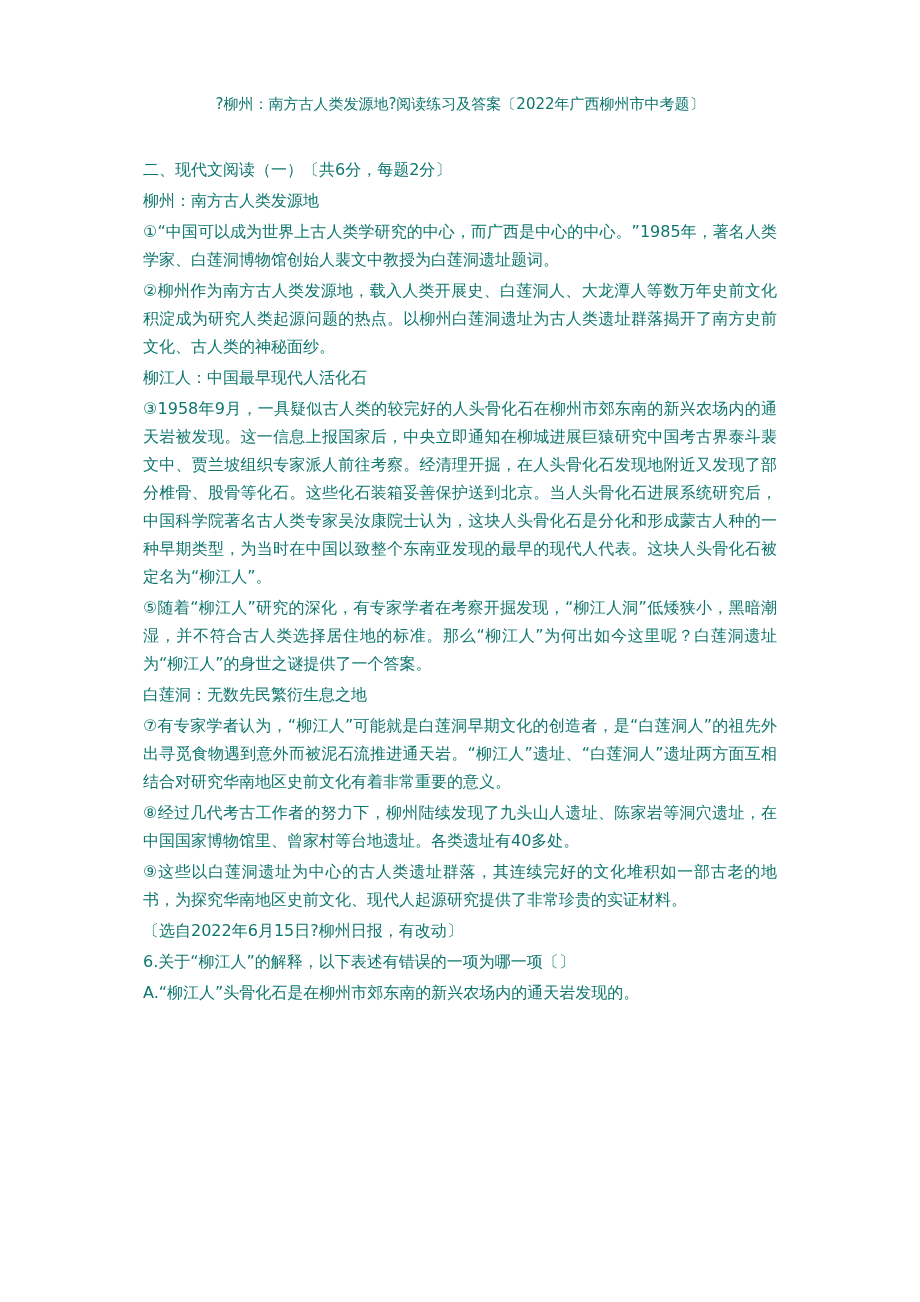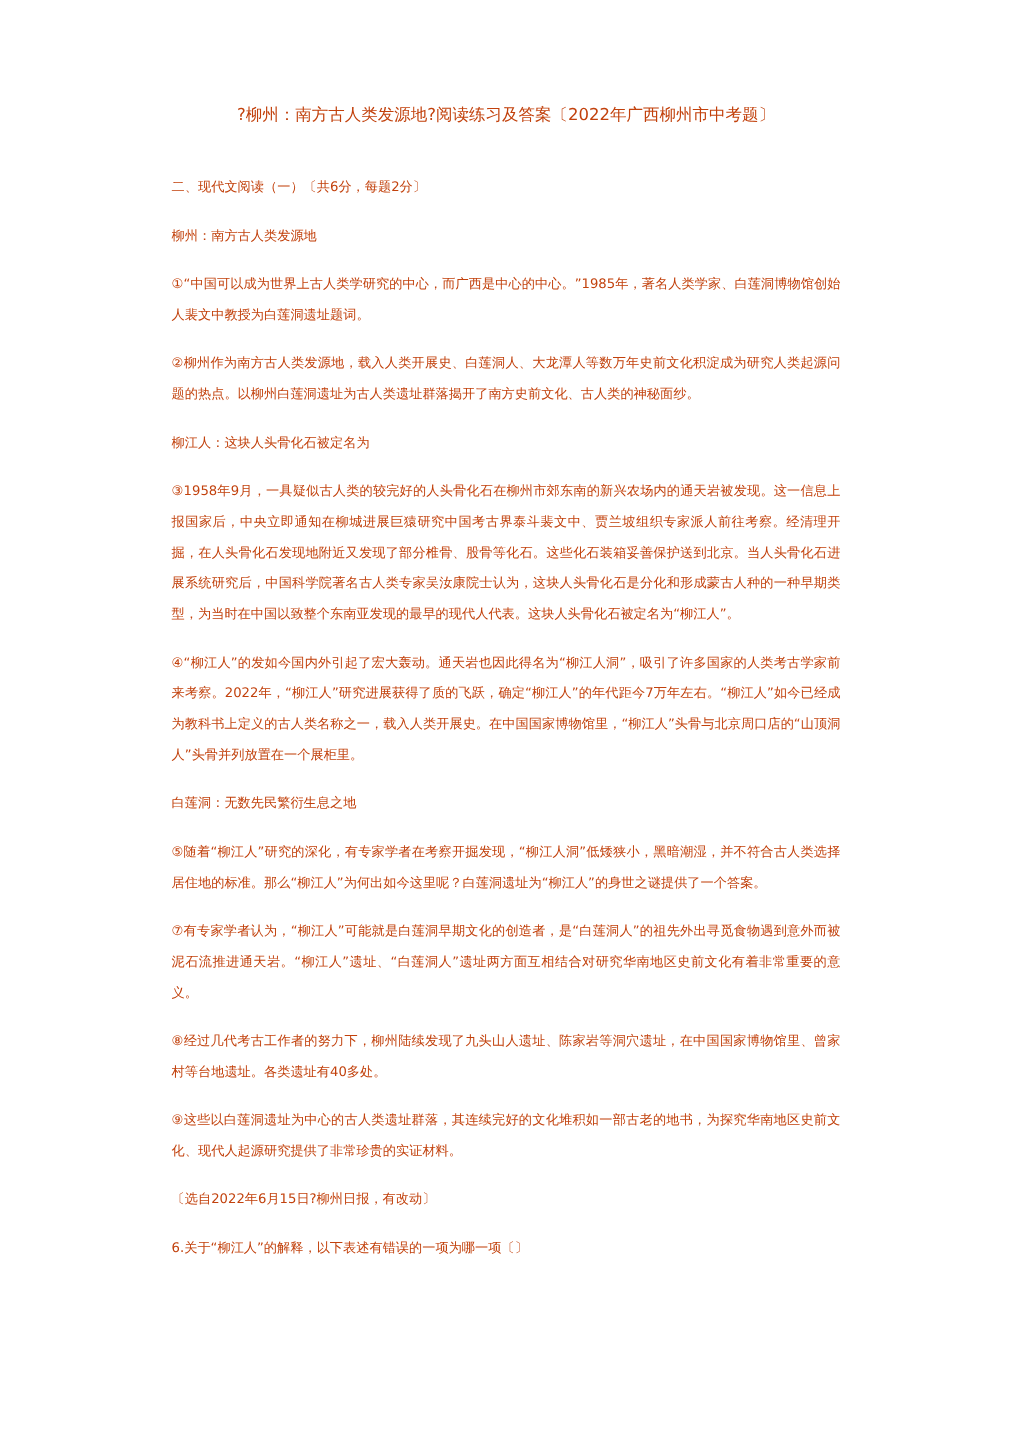--- a/index.html
+++ b/index.html
@@ -8,52 +8,52 @@
     background: #ffffff;
   }
   .page {
     position: relative;
     width: 920px;
     height: 1302px;
     background: #ffffff;
     box-sizing: border-box;
     padding: 92px 140px 0 140px;
     font-family: "DejaVu Sans", "Liberation Sans", sans-serif;
-    color: #c2410c;
+    color: #0f766e;
     overflow: hidden;
   }
   .doc-title {
     font-size: 15px;
     font-weight: 400;
     text-align: center;
     margin: 0 0 40px 0;
     line-height: 24px;
   }
   .block {
-    font-size: 12px;
+    font-size: 16px;
     line-height: 28px;
-    margin: 16px;
+    margin: 3px;
     text-align: justify;
     text-justify: inter-character;
     word-break: break-all;
   }
 </style>
 </head>
 <body>
 
 <div class="page">
   <h1 class="doc-title">?柳州：南方古人类发源地?阅读练习及答案〔2022年广西柳州市中考题〕</h1>
 
   <p class="block">二、现代文阅读（一）〔共6分，每题2分〕</p>
   <p class="block">柳州：南方古人类发源地</p>
   <p class="block">①“中国可以成为世界上古人类学研究的中心，而广西是中心的中心。”1985年，著名人类学家、白莲洞博物馆创始人裴文中教授为白莲洞遗址题词。</p>
   <p class="block">②柳州作为南方古人类发源地，载入人类开展史、白莲洞人、大龙潭人等数万年史前文化积淀成为研究人类起源问题的热点。以柳州白莲洞遗址为古人类遗址群落揭开了南方史前文化、古人类的神秘面纱。</p>
-  <p class="block">柳江人：这块人头骨化石被定名为</p>
+  <p class="block">柳江人：中国最早现代人活化石</p>
   <p class="block">③1958年9月，一具疑似古人类的较完好的人头骨化石在柳州市郊东南的新兴农场内的通天岩被发现。这一信息上报国家后，中央立即通知在柳城进展巨猿研究中国考古界泰斗裴文中、贾兰坡组织专家派人前往考察。经清理开掘，在人头骨化石发现地附近又发现了部分椎骨、股骨等化石。这些化石装箱妥善保护送到北京。当人头骨化石进展系统研究后，中国科学院著名古人类专家吴汝康院士认为，这块人头骨化石是分化和形成蒙古人种的一种早期类型，为当时在中国以致整个东南亚发现的最早的现代人代表。这块人头骨化石被定名为“柳江人”。</p>
-  <p class="block">④“柳江人”的发如今国内外引起了宏大轰动。通天岩也因此得名为“柳江人洞”，吸引了许多国家的人类考古学家前来考察。2022年，“柳江人”研究进展获得了质的飞跃，确定“柳江人”的年代距今7万年左右。“柳江人”如今已经成为教科书上定义的古人类名称之一，载入人类开展史。在中国国家博物馆里，“柳江人”头骨与北京周口店的“山顶洞人”头骨并列放置在一个展柜里。</p>
+  <p class="block">⑤随着“柳江人”研究的深化，有专家学者在考察开掘发现，“柳江人洞”低矮狭小，黑暗潮湿，并不符合古人类选择居住地的标准。那么“柳江人”为何出如今这里呢？白莲洞遗址为“柳江人”的身世之谜提供了一个答案。</p>
   <p class="block">白莲洞：无数先民繁衍生息之地</p>
-  <p class="block">⑤随着“柳江人”研究的深化，有专家学者在考察开掘发现，“柳江人洞”低矮狭小，黑暗潮湿，并不符合古人类选择居住地的标准。那么“柳江人”为何出如今这里呢？白莲洞遗址为“柳江人”的身世之谜提供了一个答案。</p>
   <p class="block">⑦有专家学者认为，“柳江人”可能就是白莲洞早期文化的创造者，是“白莲洞人”的祖先外出寻觅食物遇到意外而被泥石流推进通天岩。“柳江人”遗址、“白莲洞人”遗址两方面互相结合对研究华南地区史前文化有着非常重要的意义。</p>
   <p class="block">⑧经过几代考古工作者的努力下，柳州陆续发现了九头山人遗址、陈家岩等洞穴遗址，在中国国家博物馆里、曾家村等台地遗址。各类遗址有40多处。</p>
   <p class="block">⑨这些以白莲洞遗址为中心的古人类遗址群落，其连续完好的文化堆积如一部古老的地书，为探究华南地区史前文化、现代人起源研究提供了非常珍贵的实证材料。</p>
   <p class="block">〔选自2022年6月15日?柳州日报，有改动〕</p>
   <p class="block">6.关于“柳江人”的解释，以下表述有错误的一项为哪一项〔〕</p>
+  <p class="block">A.“柳江人”头骨化石是在柳州市郊东南的新兴农场内的通天岩发现的。</p>
 </div>
 
 </body></html>

